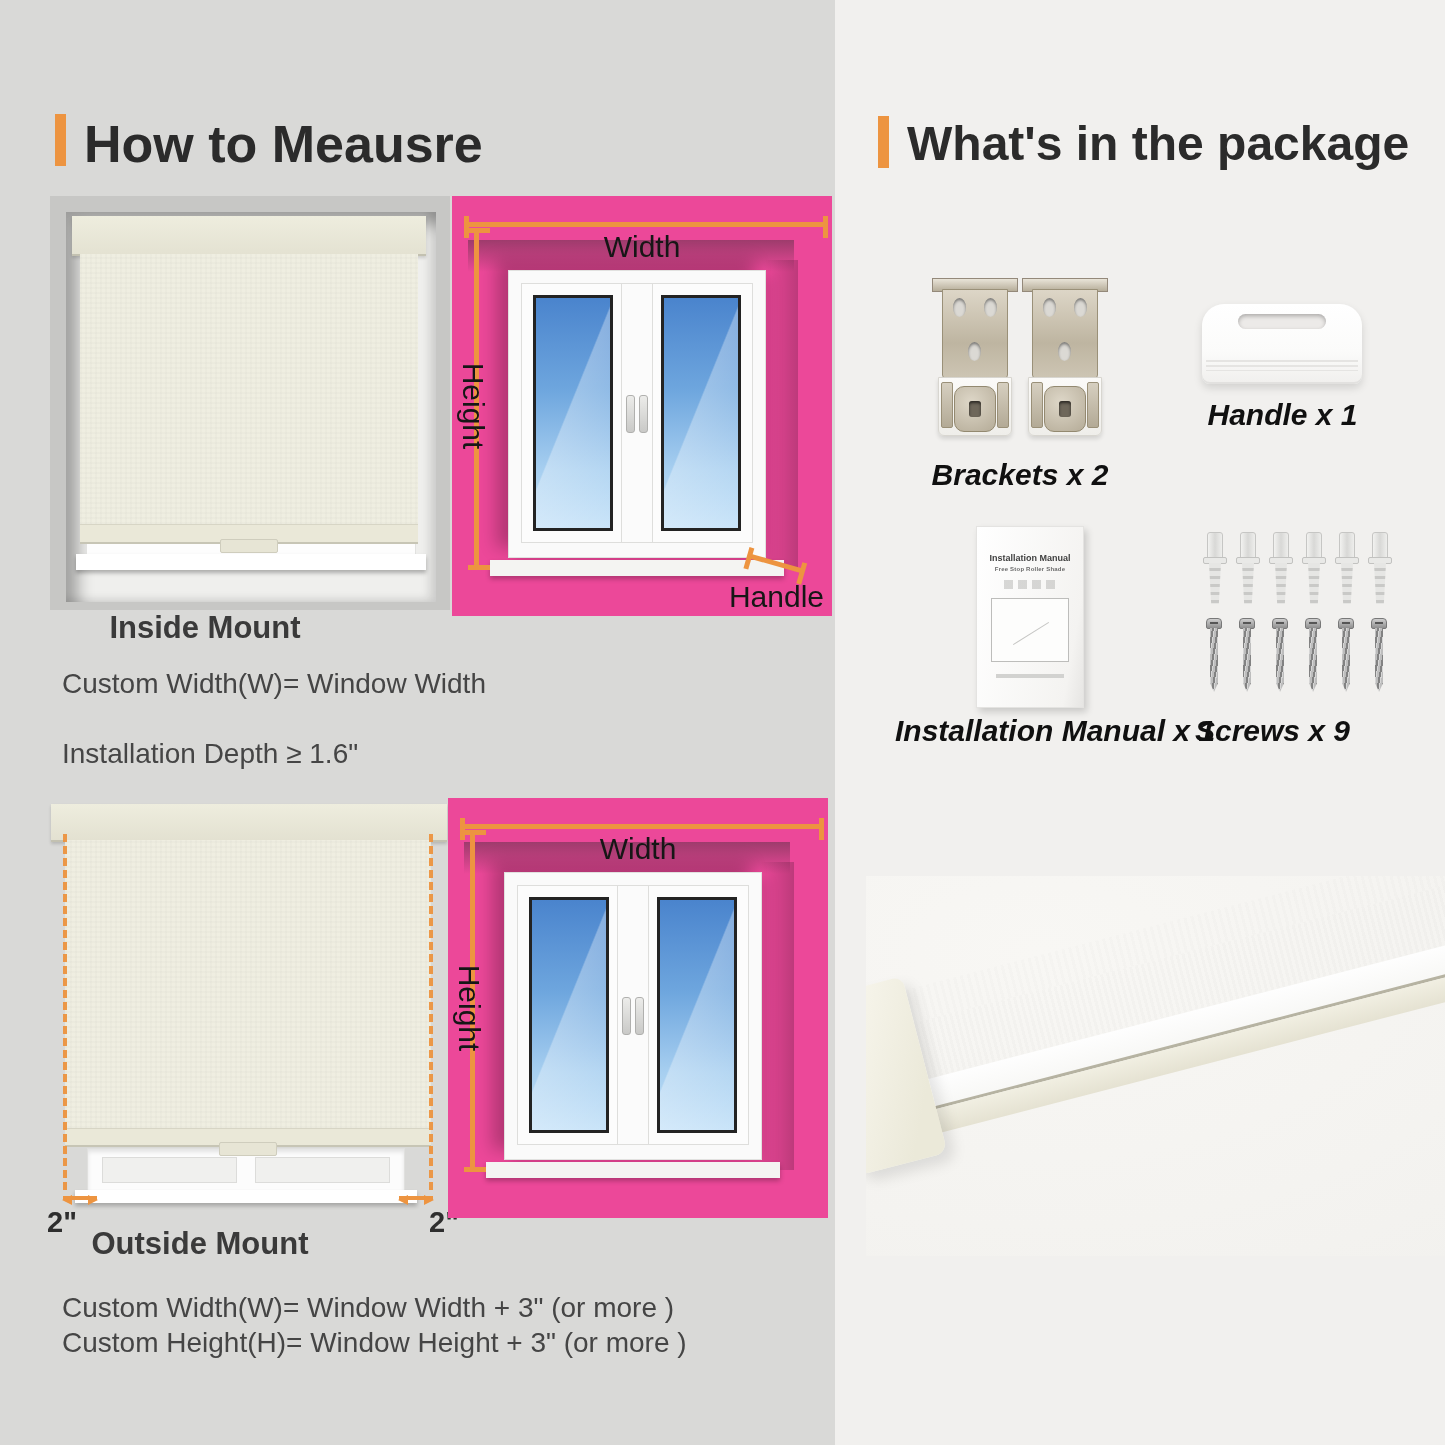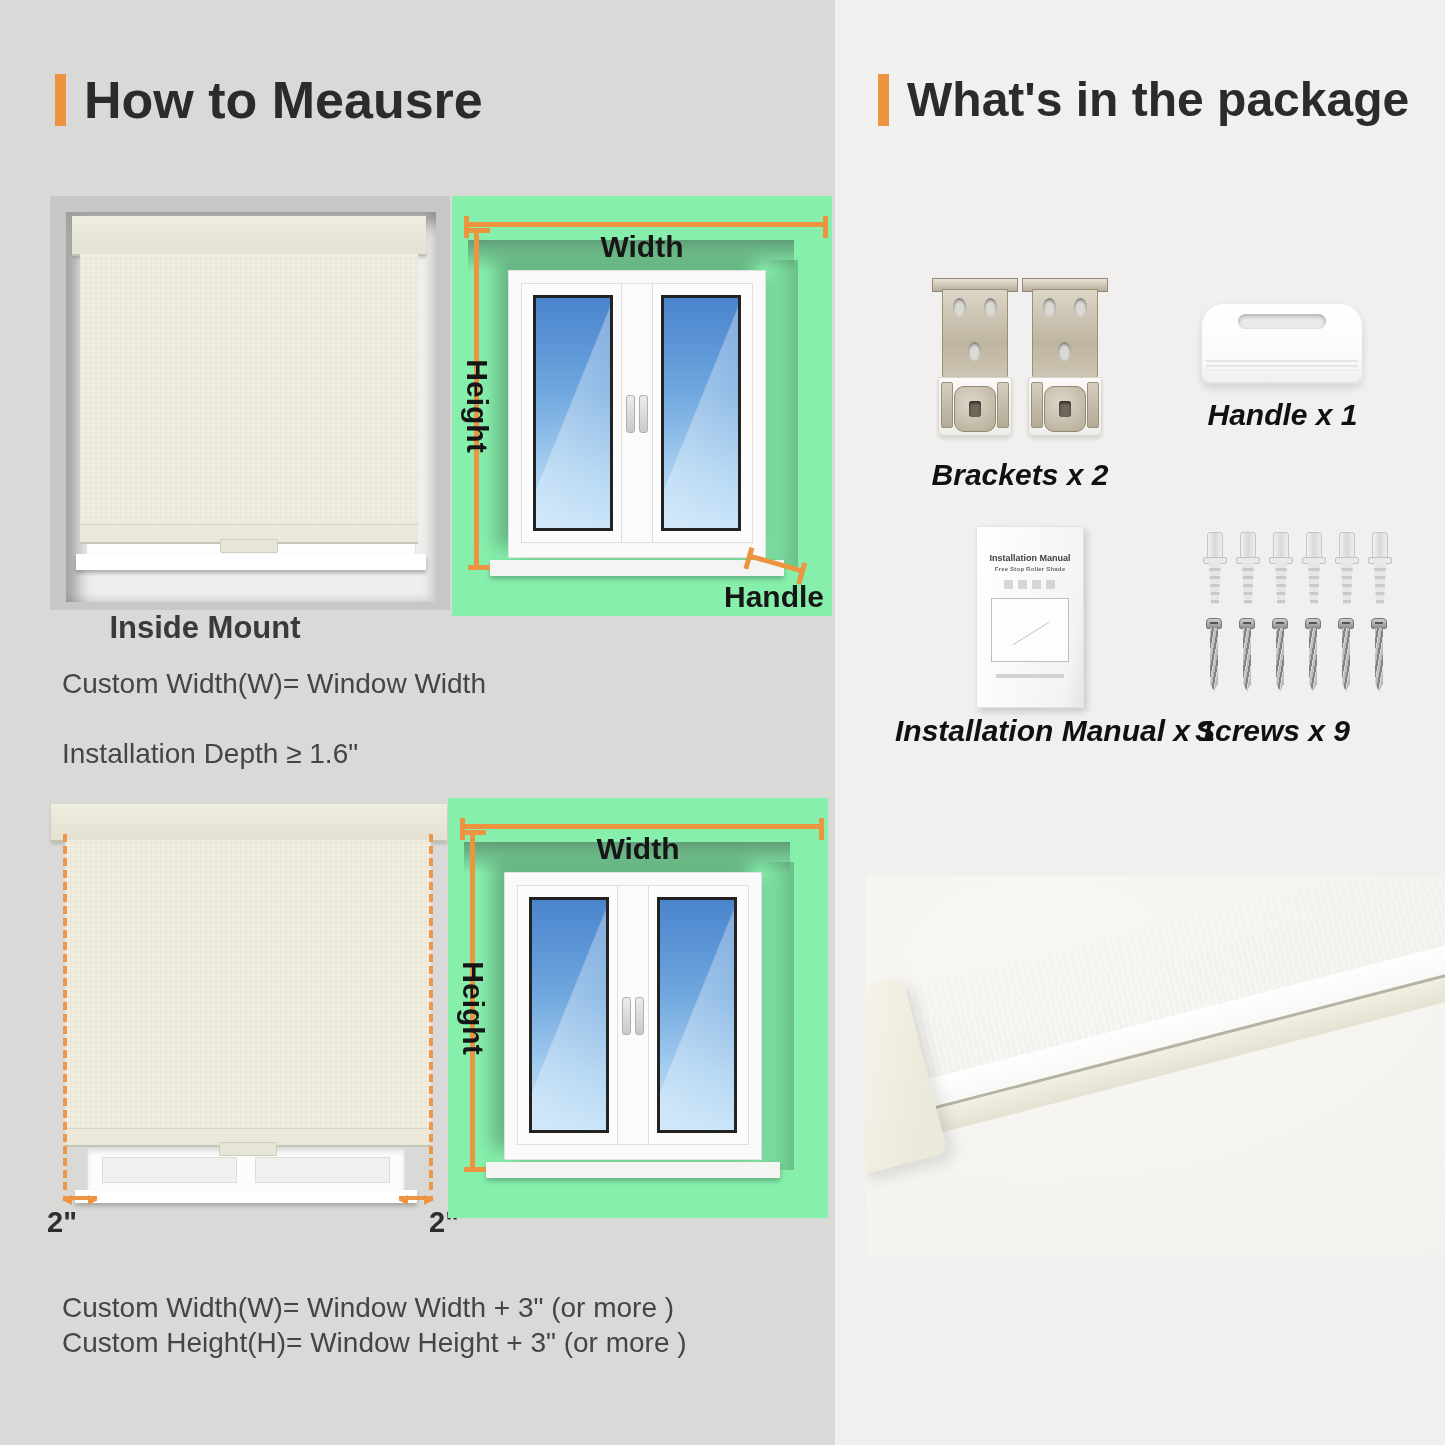--- a/index.html
+++ b/index.html
@@ -4,21 +4,21 @@
 <style>
   :root{ --orange:#ED9440; }
   html,body{margin:0;padding:0;}
   body{font-family:"Liberation Sans","DejaVu Sans",sans-serif;}
   .canvas{position:relative;width:1445px;height:1445px;overflow:hidden;background:#D9D9D7;}
   .panel{position:absolute;top:0;height:1445px;}
   .panel-left{left:0;width:835px;background:#D9D9D7;}
   .panel-right{left:835px;width:610px;background:#F1F0EE;}
 
   
-  .sec-title{position:absolute;display:flex;align-items:center;gap:18px;}
+  .sec-title{position:absolute;display:flex;align-items:flex-start;gap:18px;margin-top:44px;}
   .sec-bar{width:11px;height:52px;background:var(--orange);}
   .sec-text{font-weight:700;color:#2b2b2b;white-space:nowrap;}
   .t-left{left:55px;top:70px;}
   .t-left .sec-text{font-size:52px;}
   .t-right{left:43px;top:72px;}
   .t-right .sec-text{font-size:48px;}
 
   
   .figA{position:absolute;left:50px;top:196px;width:400px;height:414px;}
   .fa-wall{position:absolute;inset:0;background:#c7c7c5;}
@@ -34,21 +34,21 @@
   .fa-sill{position:absolute;left:26px;right:24px;top:358px;height:16px;background:#fff;box-shadow:0 3px 4px rgba(0,0,0,.28);}
   .fa-cassette{position:absolute;left:22px;right:24px;top:20px;height:38px;
                background:linear-gradient(180deg,#eeedde,#e4e2d2);border-bottom:2px solid #c3c1b1;box-shadow:0 2px 3px rgba(0,0,0,.15);}
   .fa-fabric{position:absolute;left:30px;right:32px;top:58px;height:270px;background:#efeee1;
              background-image:repeating-linear-gradient(0deg,rgba(0,0,0,.015) 0 2px,transparent 2px 5px),
                               repeating-linear-gradient(90deg,rgba(0,0,0,.015) 0 2px,transparent 2px 5px);}
   .fa-rail{position:absolute;left:30px;right:32px;top:328px;height:17px;background:#eae8d8;border-top:1px solid #d7d5c5;border-bottom:2px solid #c7c5b5;}
   .fa-tab{position:absolute;left:50%;transform:translateX(-50%);top:14px;width:56px;height:12px;background:#e7e5d5;border:1px solid #cfcdbd;border-radius:2px;}
 
   
-  .win{position:absolute;background:#86efac;font-weight:bold;}
+  .win{position:absolute;background:#ec4899;}
   .w-shadow-top{position:absolute;left:16px;right:38px;top:44px;height:32px;background:linear-gradient(180deg,rgba(40,40,40,.40),rgba(40,40,40,0));}
   .w-shadow-right{position:absolute;right:34px;top:64px;width:34px;bottom:48px;background:linear-gradient(90deg,rgba(0,0,0,0),rgba(0,0,0,.20));}
   .w-frame{position:absolute;left:56px;right:66px;top:74px;bottom:58px;background:#fafafa;border:1px solid #e1e1df;
            box-shadow:-12px -10px 16px rgba(0,0,0,.24), 8px 8px 10px rgba(0,0,0,.08);}
   .sash{position:absolute;top:12px;bottom:14px;width:calc(50% - 26px);background:#fcfcfc;border:1px solid #dededc;}
   .sash.sl{left:12px;} .sash.sr{right:12px;}
   .glass{position:absolute;left:11px;right:11px;top:11px;bottom:11px;border:3px solid #232323;
          background:linear-gradient(180deg,#4a84cd 0%,#6ea6de 40%,#a7cff0 75%,#c3e1f8 100%);}
   .glass::after{content:"";position:absolute;inset:0;background:linear-gradient(112deg,rgba(255,255,255,0) 46%,rgba(255,255,255,.32) 47%,rgba(255,255,255,.10) 100%);}
   .mullion{position:absolute;left:50%;top:12px;bottom:14px;width:30px;transform:translateX(-50%);background:#fbfbfb;border:1px solid #dededc;}
@@ -248,20 +248,21 @@
           <span class="wh hr"></span>
         </div>
       </div>
       <div class="w-sill"></div>
       <div class="h-arrow width-arrow"></div>
       <div class="m-label lbl-width">Width</div>
       <div class="v-arrow height-arrow"></div>
       <div class="m-label lbl-height">Height</div>
     </div>
 
+    <div class="mount-heading hd-outside">Outside Mount</div>
     <div class="body-line" style="top:1292px;">Custom Width(W)= Window Width + 3"  (or more )</div>
     <div class="body-line" style="top:1327px;">Custom Height(H)= Window Height + 3" (or more )</div>
   </div>
 
   <div class="panel panel-right">
     <div class="sec-title t-right">
       <span class="sec-bar"></span>
       <span class="sec-text">What's in the package</span>
     </div>
   </div>

